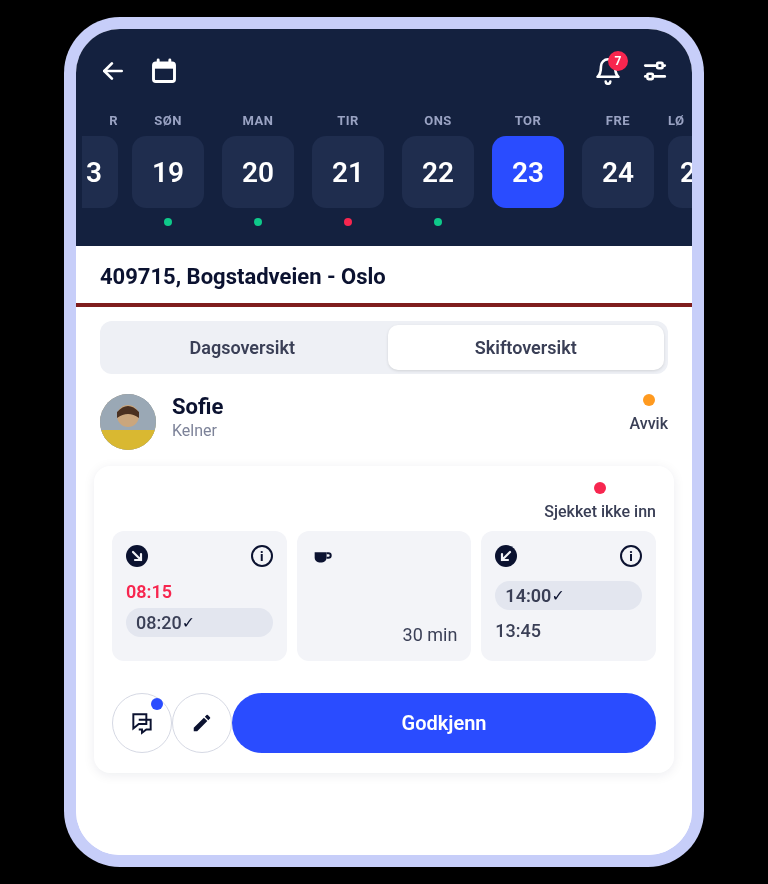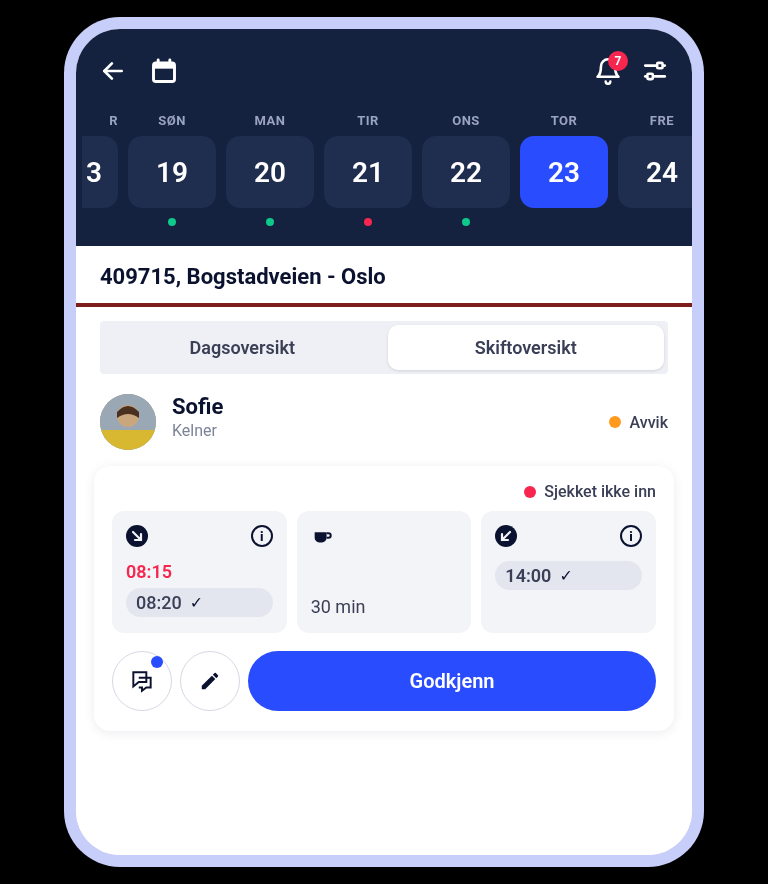--- a/index.html
+++ b/index.html
@@ -11,57 +11,57 @@
     .top-bar .left { display: flex; align-items: center; gap: 24px; }
     .top-bar .right { margin-left: auto; display: flex; align-items: center; gap: 20px; }
     .icon-btn { background: none; border: none; color: #fff; cursor: pointer; display: flex; align-items: center; justify-content: center; position: relative; }
     .badge { position: absolute; top: -6px; right: -6px; background: #f7264f; color: #fff; font-size: 12px; font-weight: 700; min-width: 20px; height: 20px; border-radius: 10px; display: flex; align-items: center; justify-content: center; padding: 0 4px; }
     .month-title { font-size: 36px; font-weight: 700; margin-bottom: 20px; }
     .week-strip { display: flex; gap: 10px; overflow: hidden; margin: 0 -24px; padding: 0 6px; }
     .day-cell { flex: 0 0 80px; display: flex; flex-direction: column; align-items: center; }
     .day-cell.edge-left { flex: 0 0 36px; align-items: flex-end; }
     .day-cell.edge-right { flex: 0 0 40px; align-items: flex-start; }
     .weekday { font-size: 13px; font-weight: 700; color: #9aa3c3; letter-spacing: 0.5px; margin-bottom: 8px; }
-    .daynum-box { width: 88px; height: 72px; background: #1f2d4e; border-radius: 14px; display: flex; align-items: center; justify-content: center; font-size: 28px; font-weight: 600; color: #fff; }
+    .daynum-box { width: 72px; height: 72px; background: #1f2d4e; border-radius: 14px; display: flex; align-items: center; justify-content: center; font-size: 28px; font-weight: 600; color: #fff; }
     .edge-left .daynum-box { width: 36px; border-radius: 0 14px 14px 0; justify-content: flex-start; padding-left: 4px; }
     .edge-right .daynum-box { width: 40px; border-radius: 14px 0 0 14px; justify-content: flex-start; padding-left: 12px; }
     .day-cell.selected .daynum-box { background: #2a4cff; }
     .dot { width: 8px; height: 8px; border-radius: 50%; margin-top: 10px; }
     .dot.green { background: #0ec98a; }
     .dot.red { background: #f7264f; }
     .content { flex: 1; background: #fff; overflow: hidden; padding: 0; }
     .location { font-size: 22px; font-weight: 700; color: #0b1230; padding: 18px 24px 14px; border-bottom: 4px solid #7f1d1d; }
     .seg-wrap { padding: 14px 24px 12px; }
-    .segmented { display: flex; background: #eef0f5; border-radius: 4px; padding: 4px; gap: 7px; }
+    .segmented { display: flex; background: #eef0f5; border-radius: 12px; padding: 4px; gap: 7px; }
     .seg-btn { flex: 1; padding: 12px 8px; border: none; background: transparent; border-radius: 10px; font-size: 18px; font-weight: 600; color: #3a3f56; cursor: pointer; }
     .seg-btn.active { background: #fff; box-shadow: 0 1px 3px rgba(0,0,0,0.12); }
     .employee { display: flex; padding: 8px 24px 12px; }
     .avatar { width: 56px; height: 56px; border-radius: 50%; background: linear-gradient(135deg, #b89058 0%, #6b7a89 50%, #d4b82e 100%); flex-shrink: 0; display:flex; align-items:center; justify-content:center; overflow:hidden; }
     .avatar svg { width:56px; height:56px; }
     .emp-info { margin-left: 16px; }
     .emp-name { font-size: 22px; font-weight: 700; color: #0b1230; }
     .emp-role { font-size: 16px; color: #7d8399; margin-top: 2px; }
-    .status-badge { margin-left: auto; display: flex; align-items: center; gap: 8px; font-size: 16px; color: #3a3f56; font-weight: 500; }
+    .status-badge { margin-left: auto; display: flex; align-items: center; gap: 8px; font-size: 16px; color: #3a3f56; font-weight: 500; flex-direction: column; }
     .status-dot { width: 12px; height: 12px; border-radius: 50%; }
     .status-dot.orange { background: #ff9a1f; }
     .status-dot.red2 { background: #f7264f; }
     .card { margin: 4px 18px 0; background: #fff; border-radius: 16px; box-shadow: 0 2px 12px rgba(10,20,60,0.08); padding: 16px 18px 20px; }
     .card-top { display: flex; justify-content: flex-end; margin-bottom: 10px; }
     .slots { display: flex; gap: 10px; }
     .slot { flex: 1; background: #f3f4f8; border-radius: 12px; padding: 14px 14px 16px; display: flex; flex-direction: column; min-height: 120px; }
     .slot-head { display: flex; justify-content: space-between; align-items: center; margin-bottom: 14px; }
     .slot-ico { width: 22px; height: 22px; display: flex; align-items: center; justify-content: center; }
     .info-ico { width: 22px; height: 22px; border: 2px solid #0b1230; border-radius: 50%; display: flex; align-items: center; justify-content: center; font-size: 13px; font-weight: 800; color:#0b1230; }
     .time-red { color: #f7264f; font-size: 18px; font-weight: 600; }
-    .time-pill { display: inline-flex; align-items: center; gap: 8px; background: #e3e6ef; border-radius: 18px; padding: 4px 10px; margin-top: 6px; }
+    .time-pill { display: inline-flex; align-items: center; background: #e3e6ef; border-radius: 18px; padding: 4px 10px; margin-top: 6px; }
     .time-pill.nobg { background: transparent; padding-left: 0; }
     .time-val { font-size: 18px; color: #3a3f56; font-weight: 500; }
     .check { font-size: 16px; color: #0b1230; }
-    .mid-text { font-size: 18px; color: #3a3f56; margin-top: auto; }
-    .actions { display: flex; align-items: center; gap: 8px; margin-top: 18px; }
+    .mid-text { font-size: 18px; color: #3a3f56; margin-top: auto; text-align: right; }
+    .actions { display: flex; align-items: center; gap: 0; margin-top: 32px; }
     .circ-btn { width: 60px; height: 60px; border-radius: 50%; border: 1.5px solid #d6d9e4; background: #fff; display: flex; align-items: center; justify-content: center; cursor: pointer; position: relative; flex-shrink:0; }
     .circ-btn .blue-dot { position: absolute; top: 4px; right: 8px; width: 12px; height: 12px; background: #2a4cff; border-radius: 50%; }
     .approve-btn { flex: 1; background: #2a4cff; color: #fff; border: none; border-radius: 30px; height: 60px; font-size: 20px; font-weight: 600; cursor: pointer; }
   </style>
 </head>
 <body>
 
 <div class="phone-frame">
   <div class="phone-screen">
 
@@ -217,20 +217,23 @@
                     <circle cx="11" cy="11" r="11" fill="#0b1230"></circle>
                     <path d="M15 7 L7 15 M7 9 L7 15 L13 15" stroke="#f3f4f8" stroke-width="2.2" stroke-linecap="round" fill="none"></path>
                   </svg>
               </span>
               <span class="info-ico">i</span>
             </div>
             <div class="time-pill" style="margin-top:0">
               <span class="time-val time-red" style="font-weight:600">14:00</span>
               <span class="check">✓</span>
             </div>
+            <div class="time-pill nobg">
+              <span class="time-val">13:45</span>
+            </div>
           </div>
         </div>
 
         <div class="actions">
           <button class="circ-btn">
             <svg width="26" height="26" viewBox="0 0 24 24" fill="none" stroke="#0b1230" stroke-width="1.8">
                 <path d="M4 4h12v9H9l-5 4V4z"></path>
                 <path d="M9 9h11v9h-4l-4 3v-3H9"></path>
               </svg>
             <span class="blue-dot"></span>

